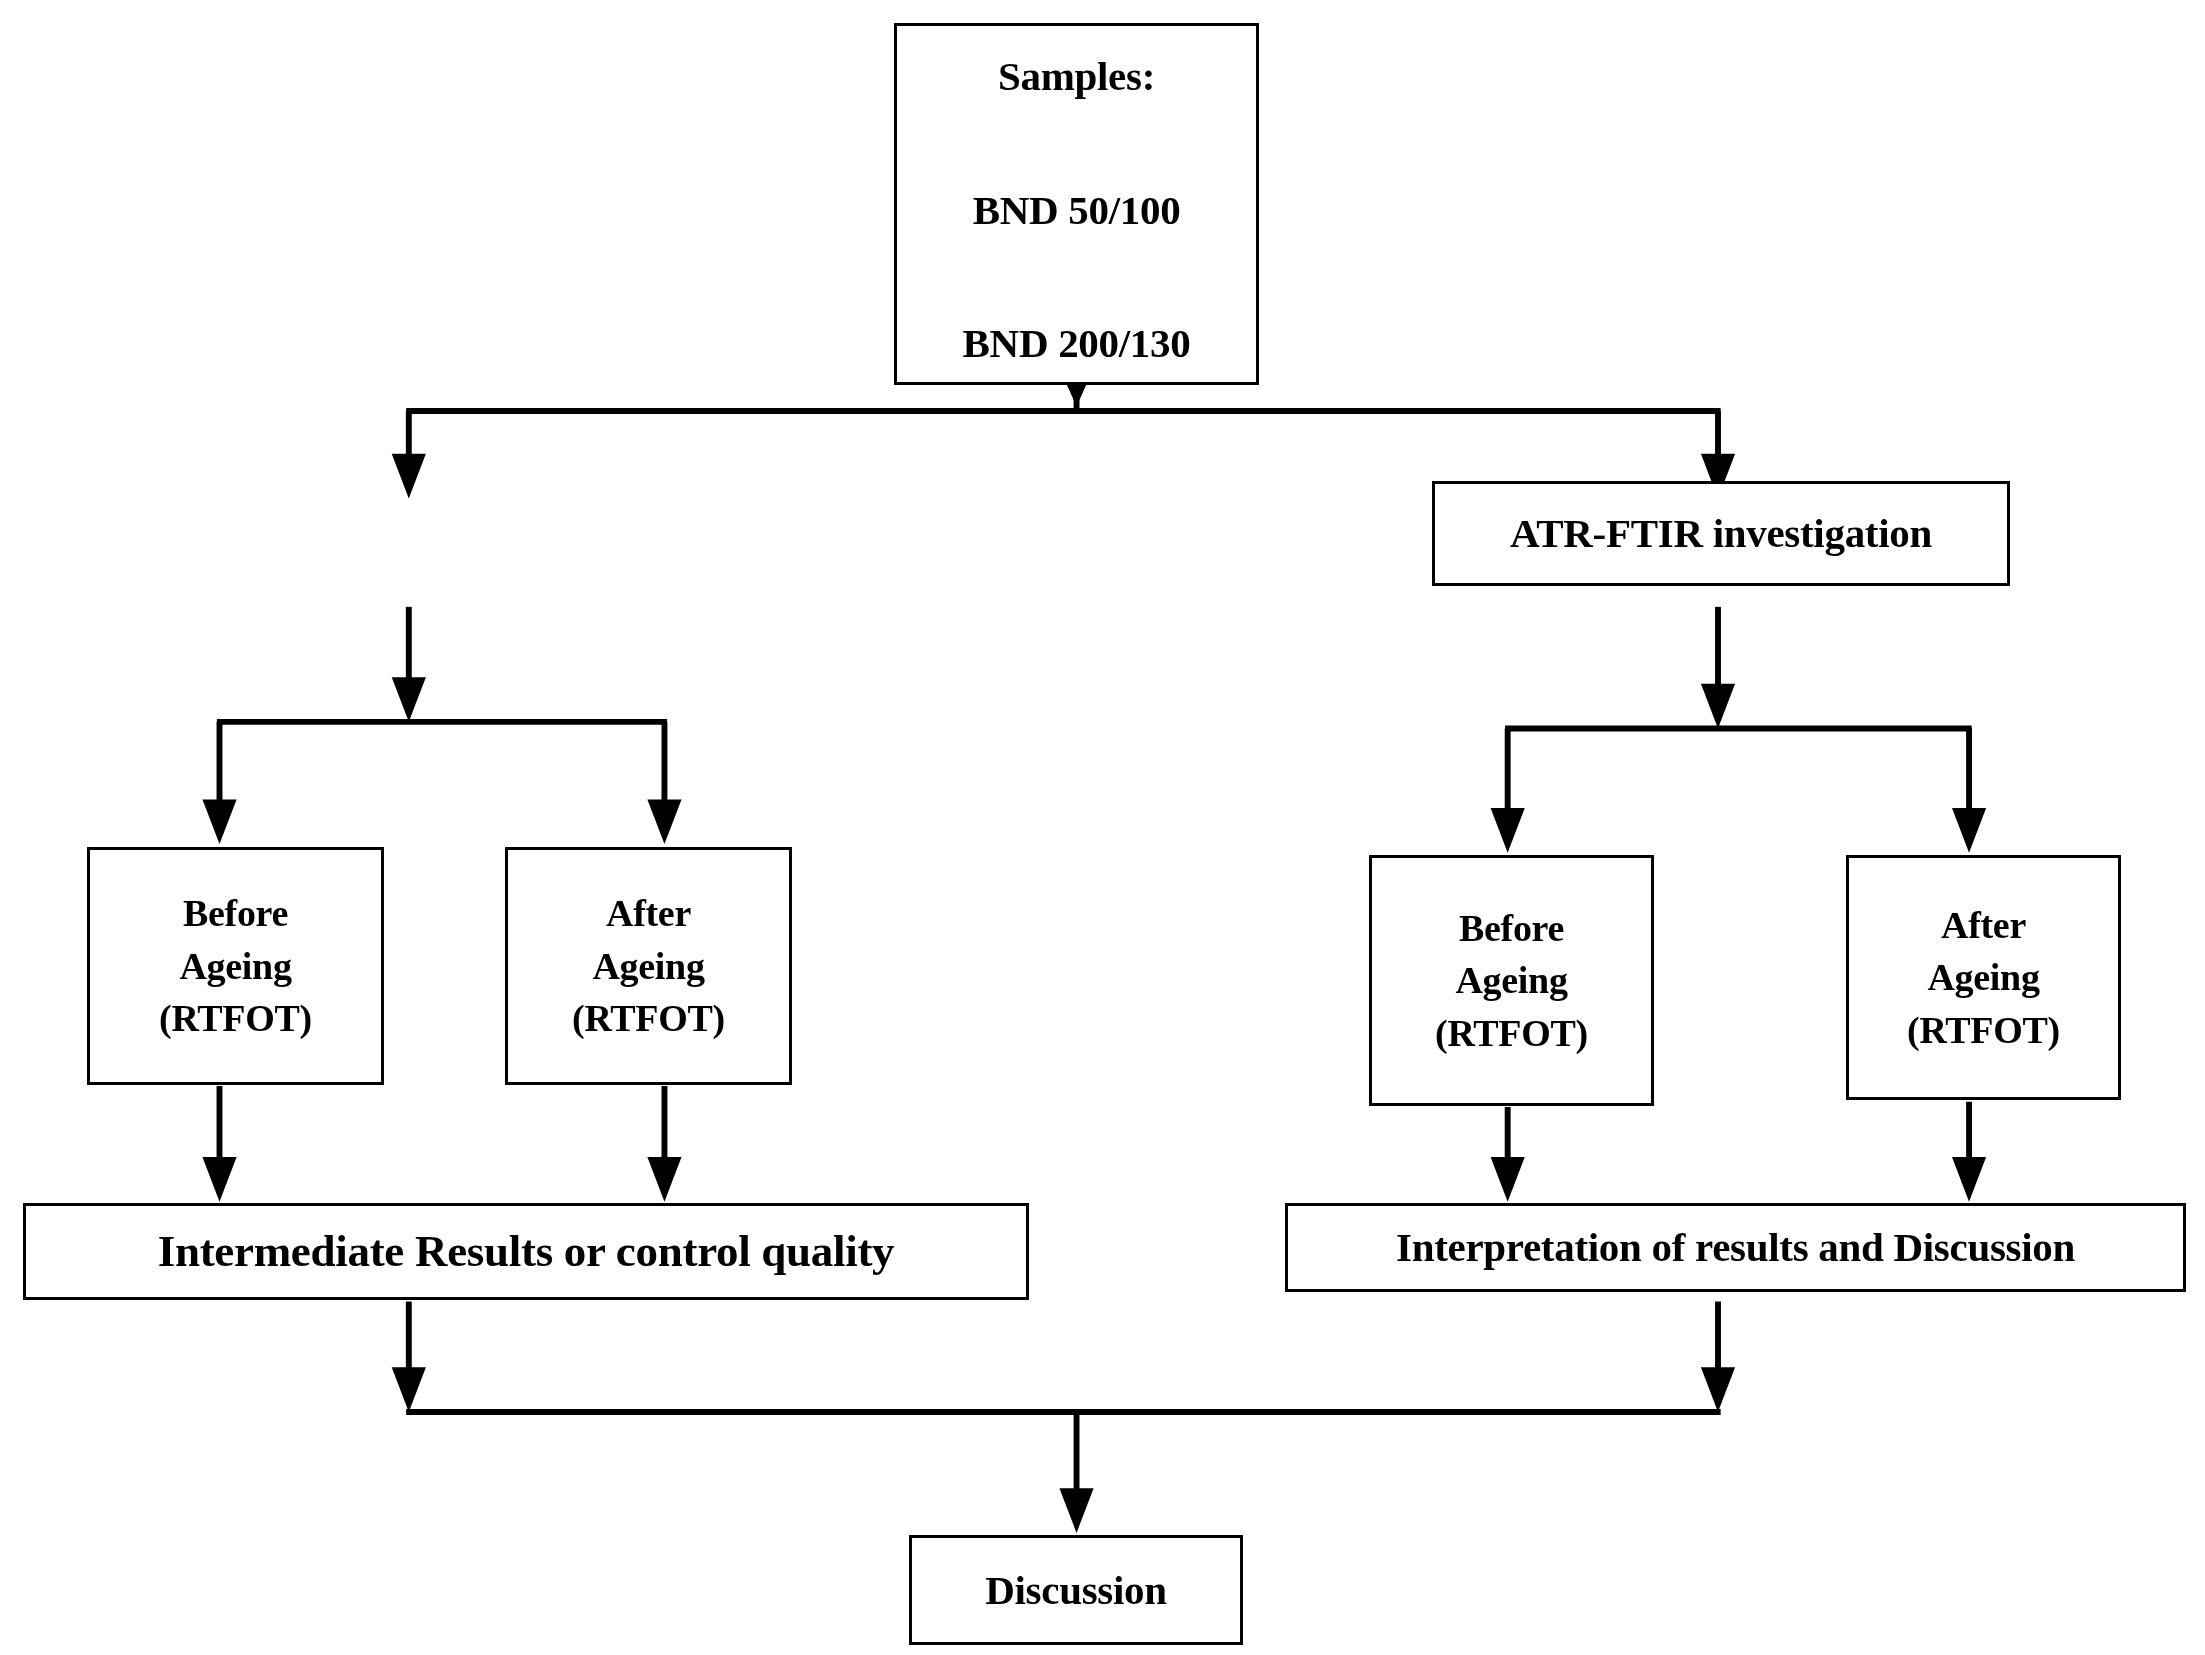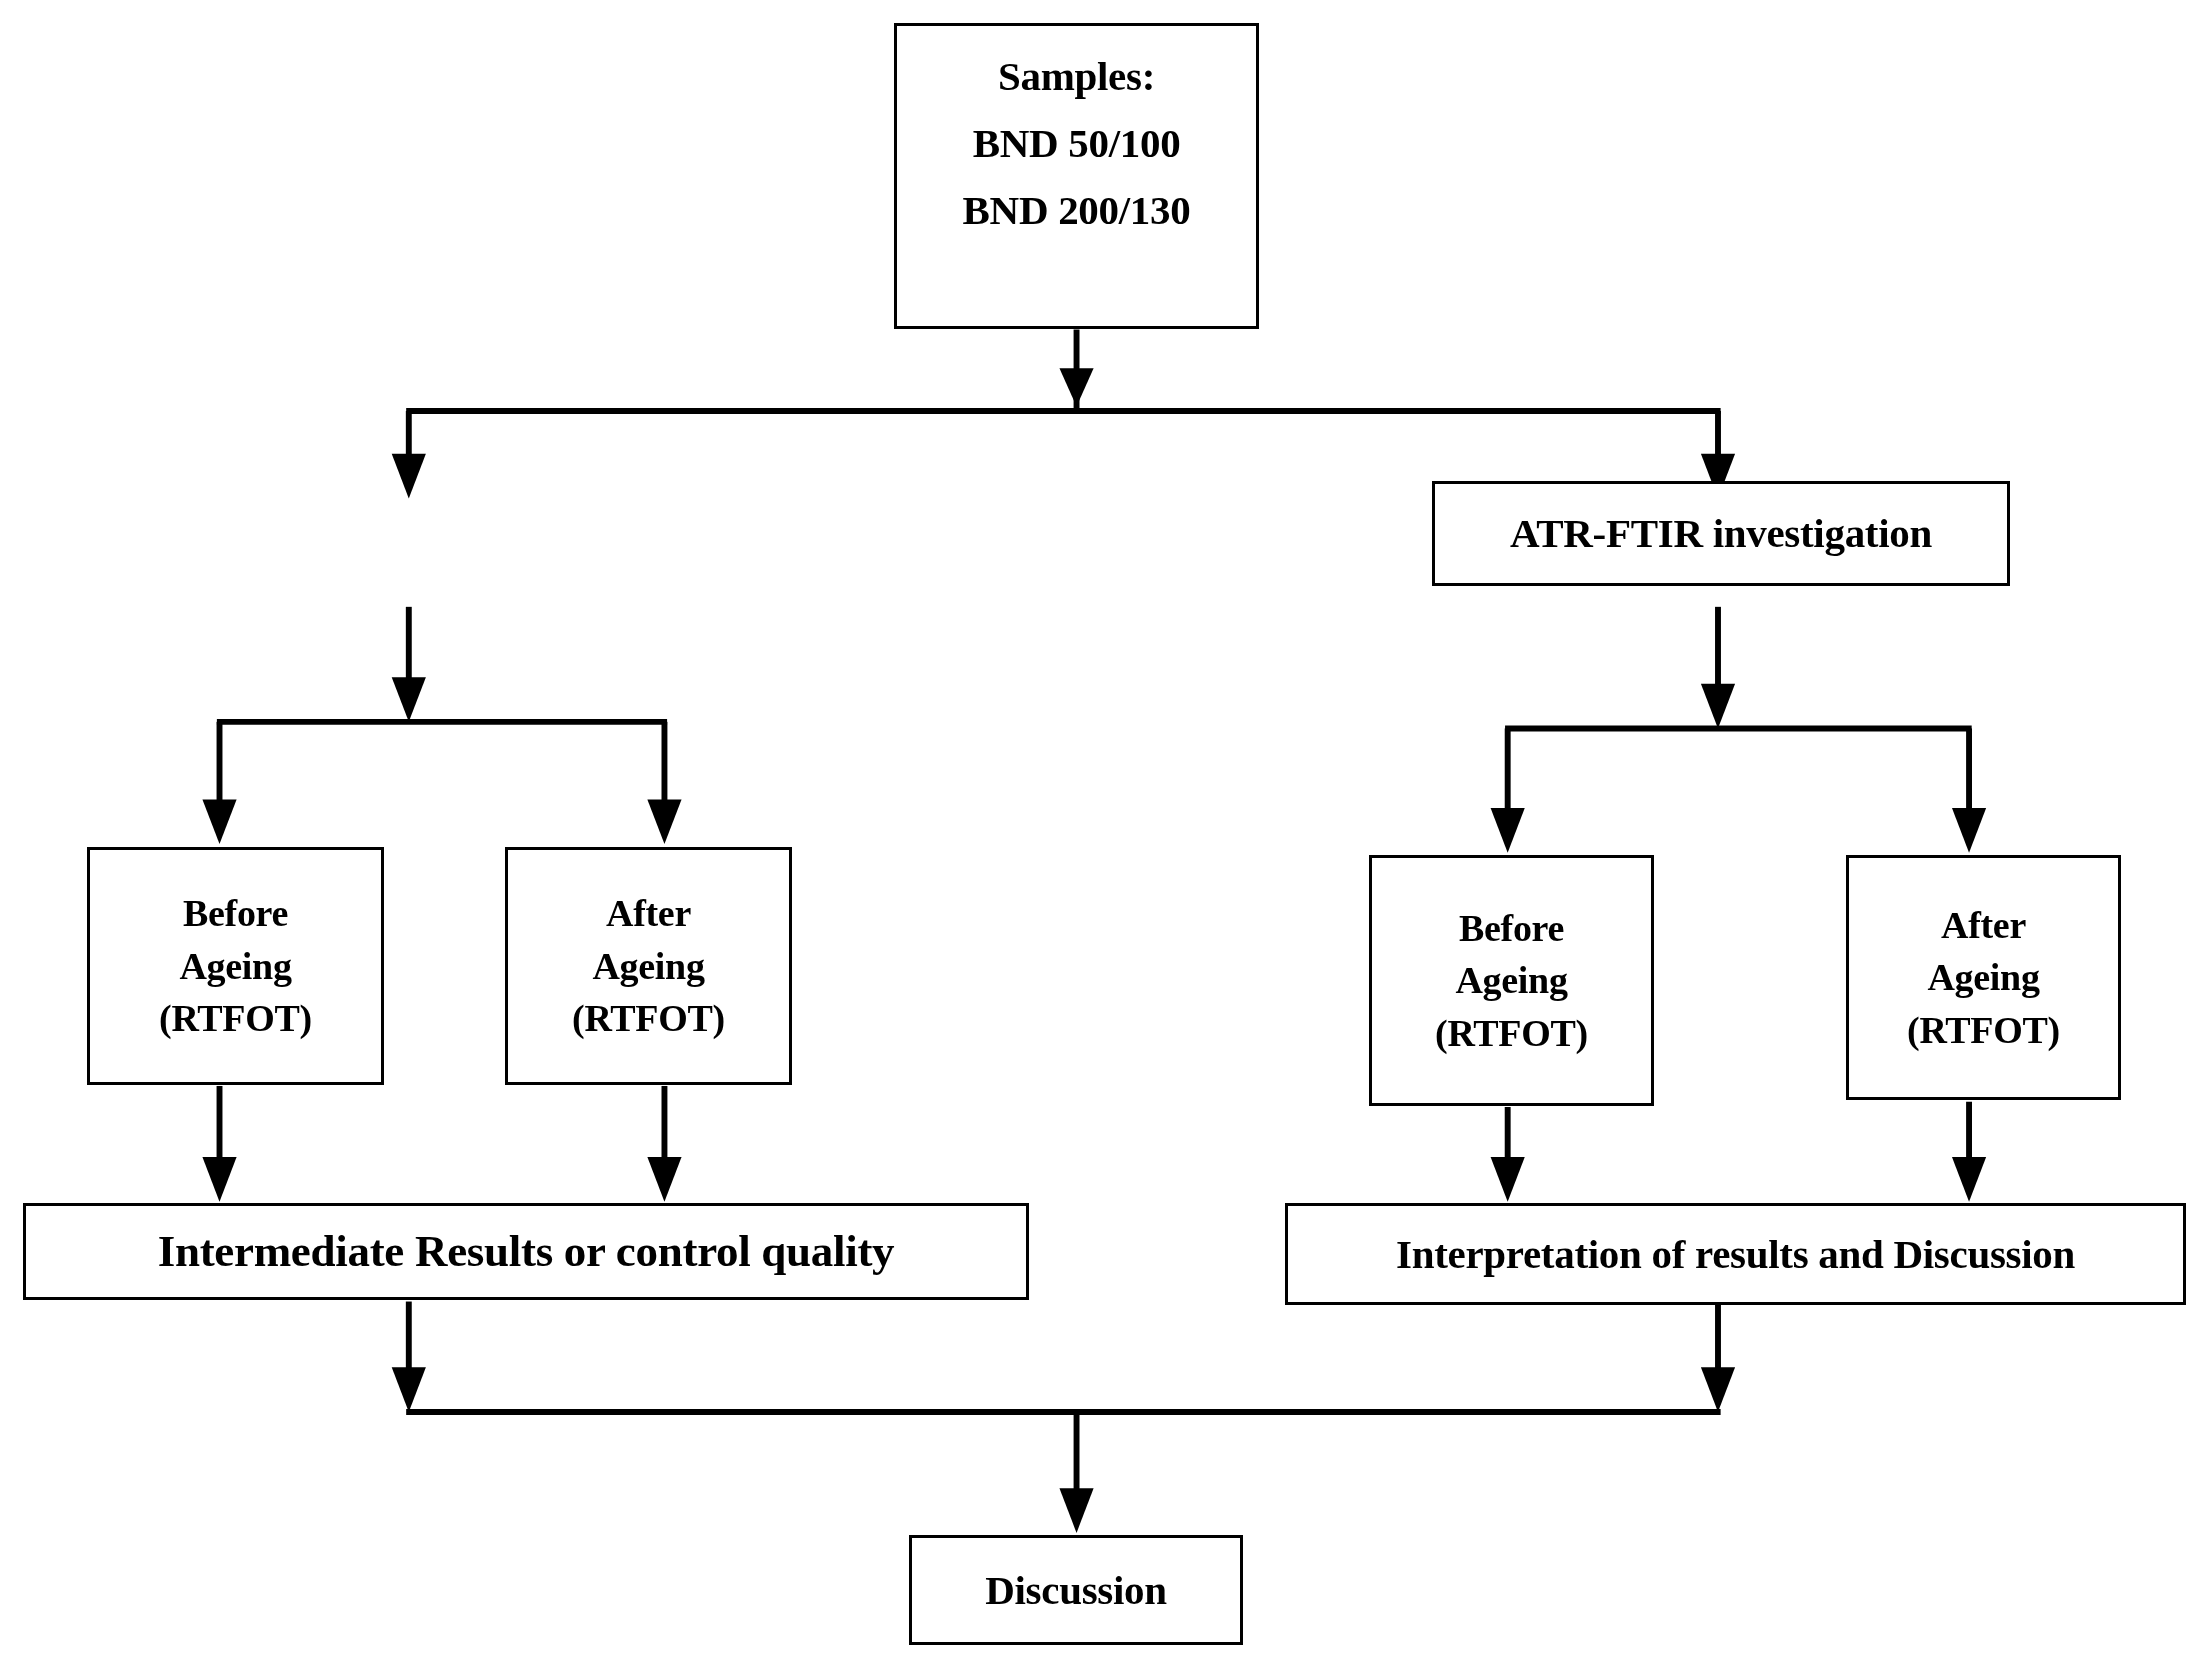--- a/index.html
+++ b/index.html
@@ -26,33 +26,33 @@
     justify-content: center;
     text-align: center;
     font-weight: bold;
     color: #000000;
     line-height: 1.38;
     letter-spacing: -0.3px;
   }
   .node .line { display: block; white-space: nowrap; }
 
   
-  #node-samples      { left: 894px; top: 23px;   width: 365px;  height: 306px;  font-size: 41px; justify-content: flex-start; padding-top: 22.3px; }
+  #node-samples      { left: 894px; top: 23px;   width: 365px;  height: 362px;  font-size: 41px; justify-content: space-between; padding-top: 22.3px; }
   #node-samples .line { margin-bottom: 10.5px; }
 
   #node-physchem     { left: 23px;   top: 501px;  width: 1002px; height: 105px;  font-size: 41px; }
   #node-atrftir      { left: 1432px; top: 481px;  width: 578px;  height: 105px;  font-size: 41px; }
 
   #node-left-before  { left: 87px;  top: 847px; width: 297px;  height: 238px;  font-size: 38px; }
   #node-left-after   { left: 505px;  top: 847px; width: 287px;  height: 238px;  font-size: 38px; }
   #node-right-before { left: 1369px; top: 855px; width: 285px;  height: 251px;  font-size: 38px; }
   #node-right-after  { left: 1846px; top: 855px; width: 275px;  height: 245px;  font-size: 38px; }
 
   #node-intermediate { left: 23px;   top: 1203px; width: 1006px; height: 97px;  font-size: 45px; }
-  #node-interpret    { left: 1285px; top: 1203px; width: 901px; height: 102px;  font-size: 41px; }
+  #node-interpret    { left: 1285px; top: 1203px; width: 901px; height: 89px;  font-size: 41px; }
 
   #node-conclusion   { left: 909px; top: 1535px; width: 334px;  height: 110px;  font-size: 41px; }
 
   
   #connectors {
     position: absolute;
     left: 0; top: 0;
     width: 2205px;
     height: 1656px;
     pointer-events: none;

